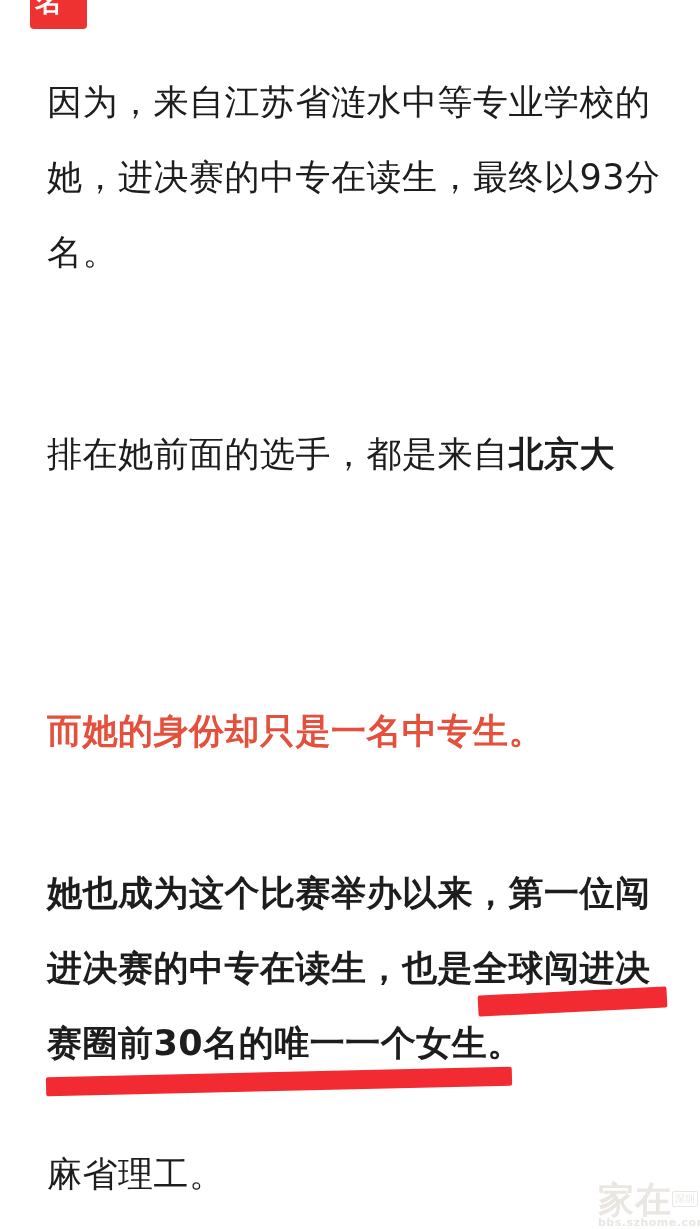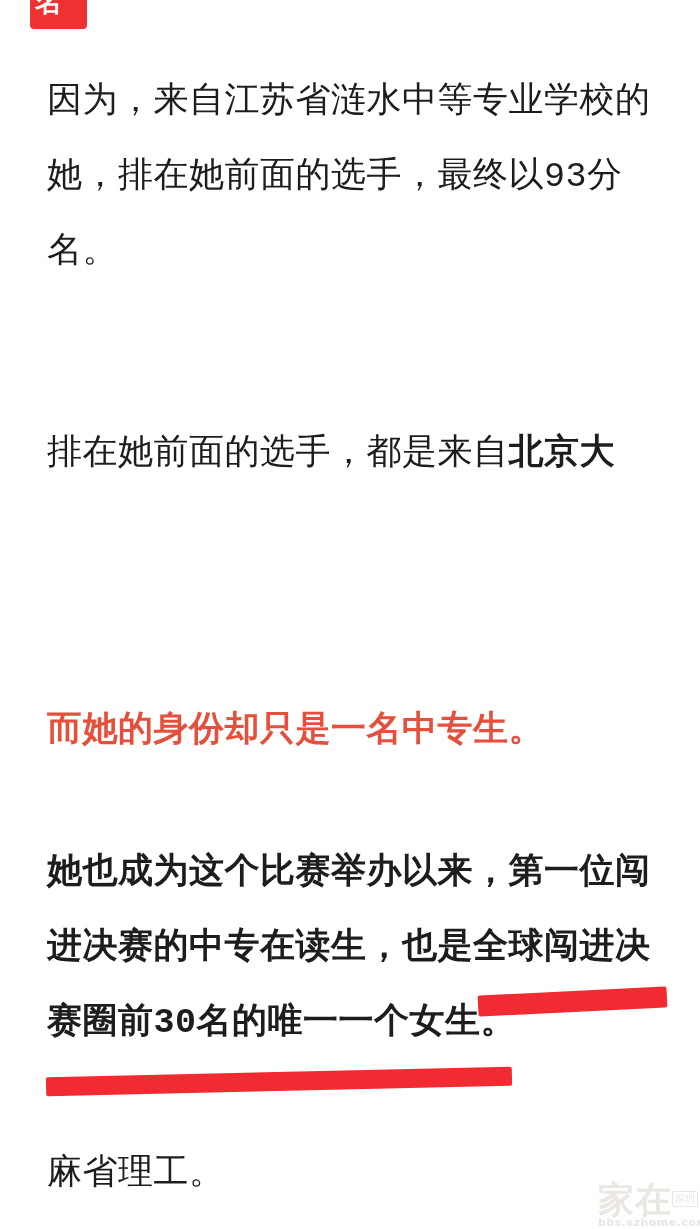--- a/index.html
+++ b/index.html
@@ -7,29 +7,29 @@
     width:700px;height:1229px;background:#ffffff;overflow:hidden;position:relative;
     font-family:"DejaVu Sans","Liberation Sans",sans-serif;
   }
   .page{position:absolute;inset:0;background:#ffffff;}
 
   
   .article{position:absolute;left:47px;right:47px;top:0;z-index:2;}
   .para{position:absolute;left:0;right:0;}
   .article-line{
     height:75px;line-height:75px;font-size:35px;letter-spacing:0.5px;
-    white-space:nowrap;color:var(--text,#1d1d1d);font-family:Liberation Mono, monospace;
+    white-space:nowrap;color:var(--text,#1d1d1d);
   }
   .run-n{font-weight:400;}
   .run-b{font-weight:700;}
   .run-rb{font-weight:700;color:var(--red-text,#e5503c);}
   .para-p1{top:65px;}
   .para-p2{top:417px;}
   .para-p3{top:694px;}
-  .para-p4{top:836px;}
+  .para-p4{top:856px;}
   .para-p5{top:1137px;}
 
   
   .stroke{
     position:absolute;background:var(--marker-red,#f22b33);z-index:1;
     border-radius:2px;
   }
   .stroke-1{left:478px;top:991px;width:189px;height:21px;transform:rotate(-2.8deg);}
   .stroke-2{left:46px;top:1072px;width:466px;height:19px;transform:rotate(-1.3deg);}
 
@@ -68,21 +68,21 @@
 
 <div class="page">
 
   <div class="red-badge">
     <span class="badge-glyph">名</span>
   </div>
 
   <div class="article">
       <div class="para para-p1">
         <div class="article-line"><span class="run-n">因为，来自江苏省涟水中等专业学校的</span></div>
-        <div class="article-line"><span class="run-n">她，排在她前面的选手，最终以93分</span></div>
+        <div class="article-line"><span class="run-n">她，进决赛的中专在读生，最终以93分</span></div>
         <div class="article-line"><span class="run-n">名。</span></div>
       </div>
       <div class="para para-p2">
         <div class="article-line"><span class="run-n">排在她前面的选手，都是来自</span><span class="run-b">北京大</span></div>
       </div>
       <div class="para para-p3">
         <div class="article-line"><span class="run-rb">而她的身份却只是一名中专生。</span></div>
       </div>
       <div class="para para-p4">
         <div class="article-line"><span class="run-b">她也成为这个比赛举办以来，第一位闯</span></div>

